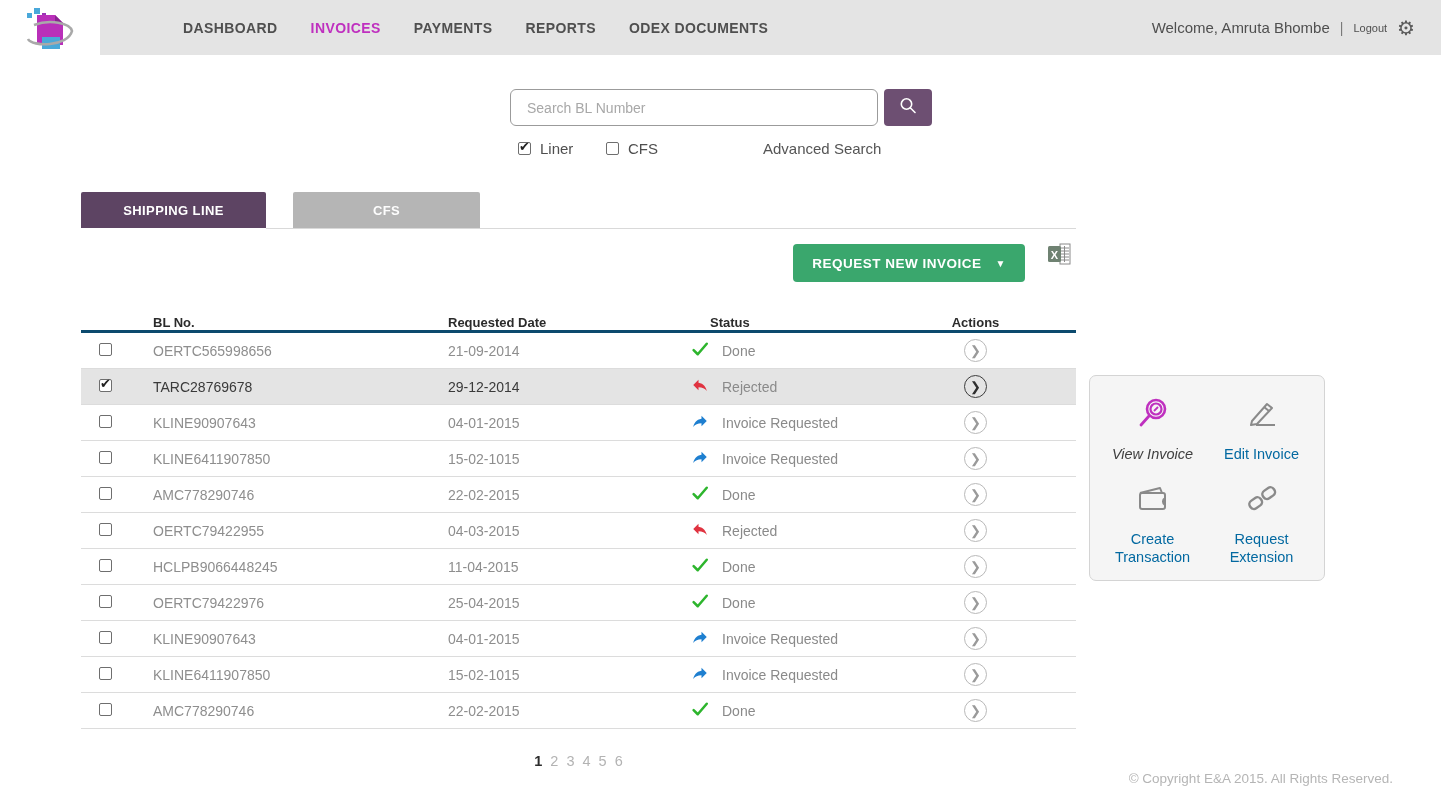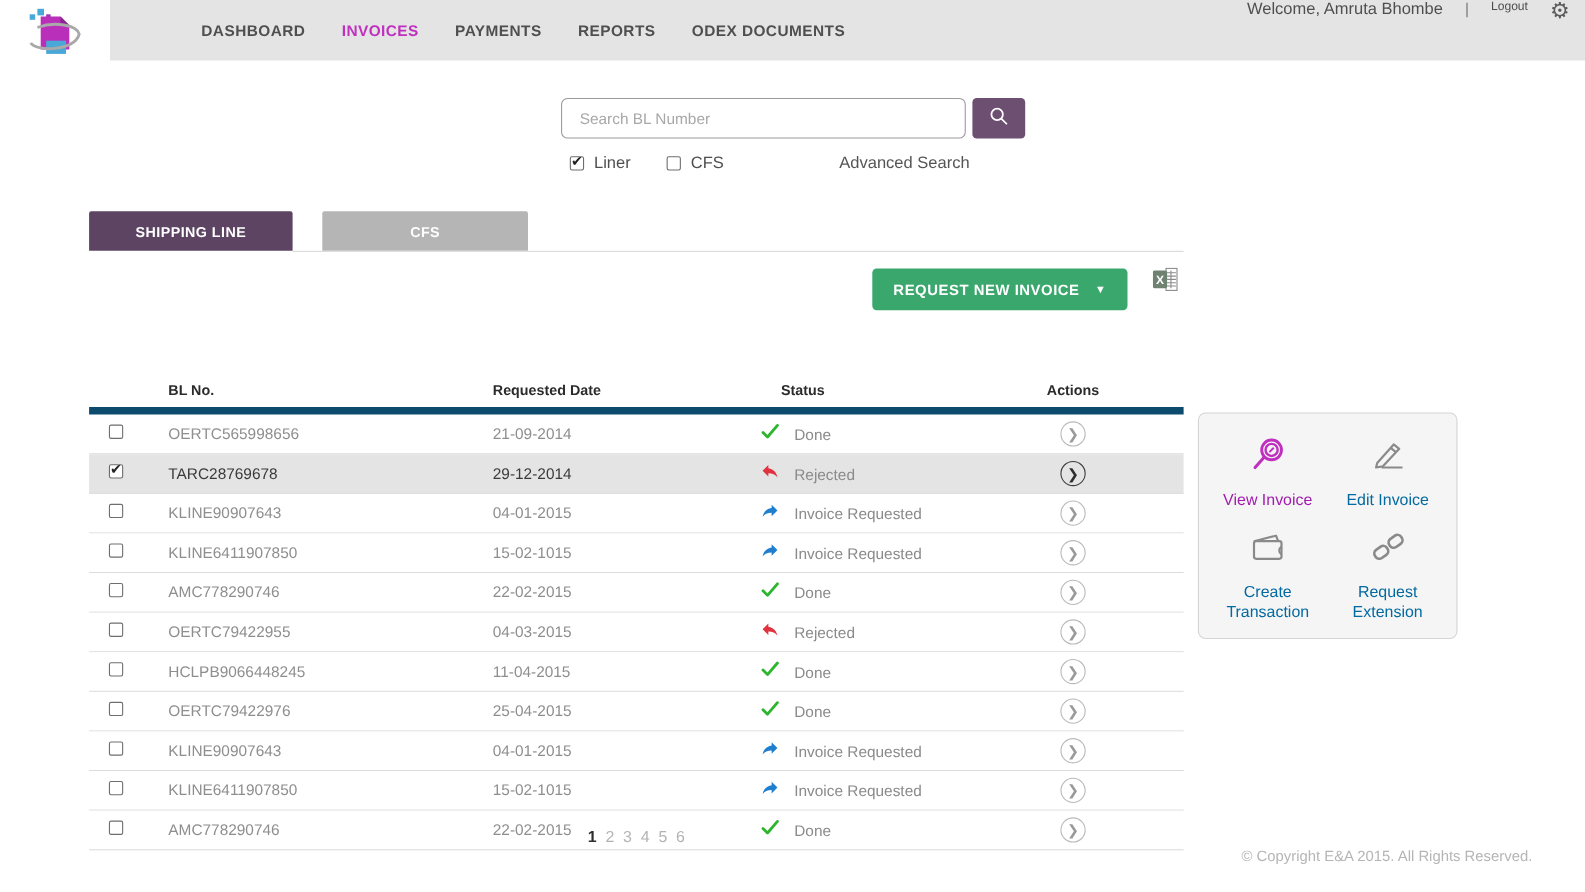--- a/index.html
+++ b/index.html
@@ -10,21 +10,21 @@
     overflow:hidden;
   }
 
   
   .topbar { position:absolute; top:0; left:0; width:1441px; height:55px; }
   .topbar-bg { position:absolute; left:100px; top:0; right:0; height:55px; background:#e4e4e4; }
   .logo-wrap { position:absolute; left:20px; top:5px; width:62px; height:48px; }
   .nav-items { position:absolute; left:183px; top:0; height:55px; display:flex; align-items:center; gap:33px; }
   .nav-item { font-size:14px; font-weight:bold; letter-spacing:.4px; color:#4f4f4f; cursor:pointer; white-space:nowrap; }
   .nav-item.active { color:#bf30bf; }
-  .topbar-right { position:absolute; right:14px; top:0; height:55px; display:flex; align-items:flex-start; gap:20px; }
+  .topbar-right { position:absolute; right:26px; top:0; height:55px; display:flex; align-items:center; gap:10px; }
   .welcome { font-size:15px; color:#4f4f4f; }
   .pipe { color:#7a7a7a; font-size:14px; }
   .logout { font-size:11px; color:#4f4f4f; cursor:pointer; }
   .gear { font-size:20px; color:#5a5a5a; cursor:pointer; line-height:1; }
 
   
   .search-input {
     position:absolute; left:510px; top:89px; width:368px; height:37px;
     border:1px solid #9b9b9b; border-radius:6px; padding:0 16px;
     font-size:14px; color:#444; outline:none; background:#fff;
@@ -58,21 +58,21 @@
     background:#3aa76d; border:none; border-radius:4px; cursor:pointer;
     color:#fff; font-size:13.5px; font-weight:bold; letter-spacing:.5px;
     display:flex; align-items:center; justify-content:center; gap:14px;
     font-family:"Liberation Sans", sans-serif;
   }
   .request-btn .caret { font-size:10px; }
   .excel-icon { position:absolute; left:1048px; top:243px; width:23px; height:22px; cursor:pointer; }
 
   
   .table { position:absolute; left:81px; top:303px; width:995px; }
-  .thead { display:flex; height:30px; align-items:flex-start; border-bottom:7px solid #0c4a6e;margin-top:44px; }
+  .thead { display:flex; height:30px; align-items:flex-end; border-bottom:3px solid #0c4a6e; }
   .th { font-size:13px; font-weight:bold; color:#2b2b2b; }
   .c-check { width:64px; padding-left:18px; }
   .c-bl    { width:290px; padding-left:8px; }
   .c-date  { width:230px; padding-left:13px; }
   .c-status{ width:210px; padding-left:26px; display:flex; align-items:center; gap:13px; }
   .th.c-status { padding-left:45px; display:block; }
   .c-act   { width:201px; text-align:center; display:flex; justify-content:center; }
   .row { display:flex; height:36px; align-items:center; border-bottom:1px solid #dcdcdc; cursor:pointer; background:#fff; }
   .row.selected { background:#e4e4e4; }
   .row .bl, .row .date { font-size:14px; color:#8e8e8e; }
@@ -92,21 +92,21 @@
   
   .action-popup {
     position:absolute; left:1089px; top:375px; width:236px; height:206px;
     background:#f5f5f5; border:1px solid #d4d4d4; border-radius:7px;
     display:grid; grid-template-columns:1fr 1fr; grid-template-rows:1fr 1fr;
     padding:18px 10px 14px 10px; column-gap:4px;
   }
   .menu-item { display:flex; flex-direction:column; align-items:center; justify-content:flex-start; gap:8px; cursor:pointer; }
   .menu-item .mi-icon { width:40px; height:40px; }
   .menu-item .mi-label { font-size:14.5px; color:#0369a1; text-align:center; line-height:1.2; }
-  .menu-item.active .mi-label { color:#a21caf; }
+  .menu-item.active .mi-label { color:#404040;font-style:italic; }
 
   
   .footer { position:absolute; right:48px; top:771px; font-size:13.5px; color:#b5b5b5; }
 </style>
 </head>
 <body>
 
 <div class="topbar">
   <div class="topbar-bg"></div>
 

